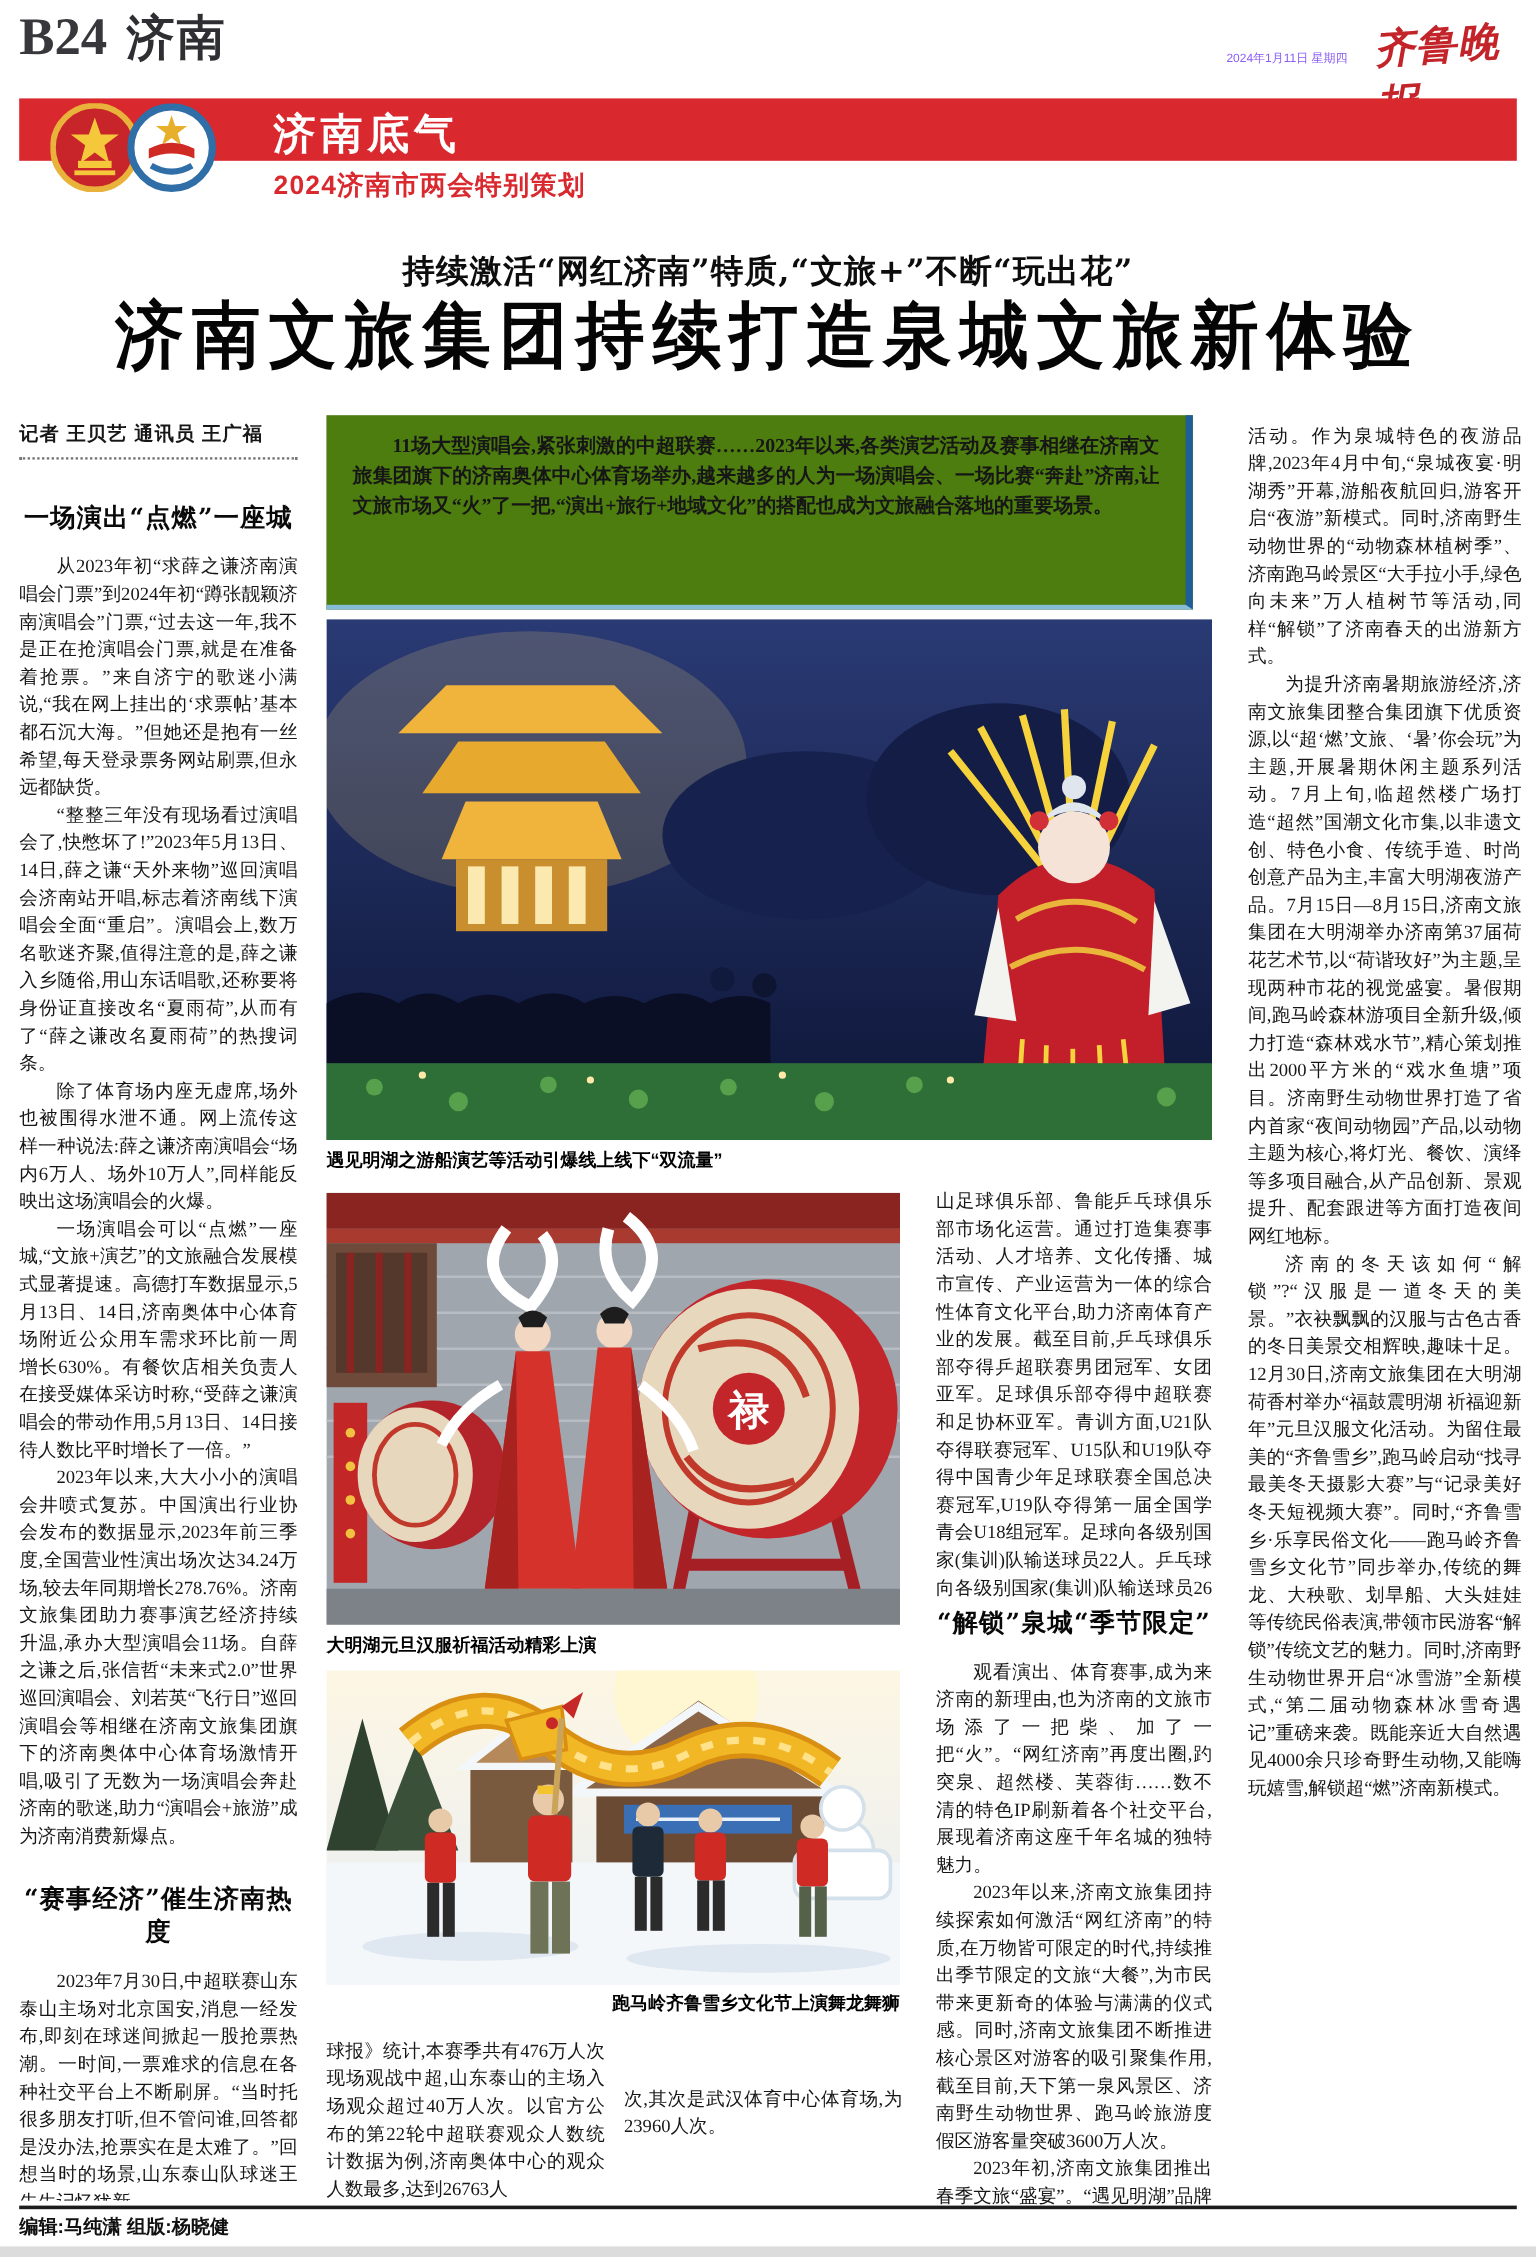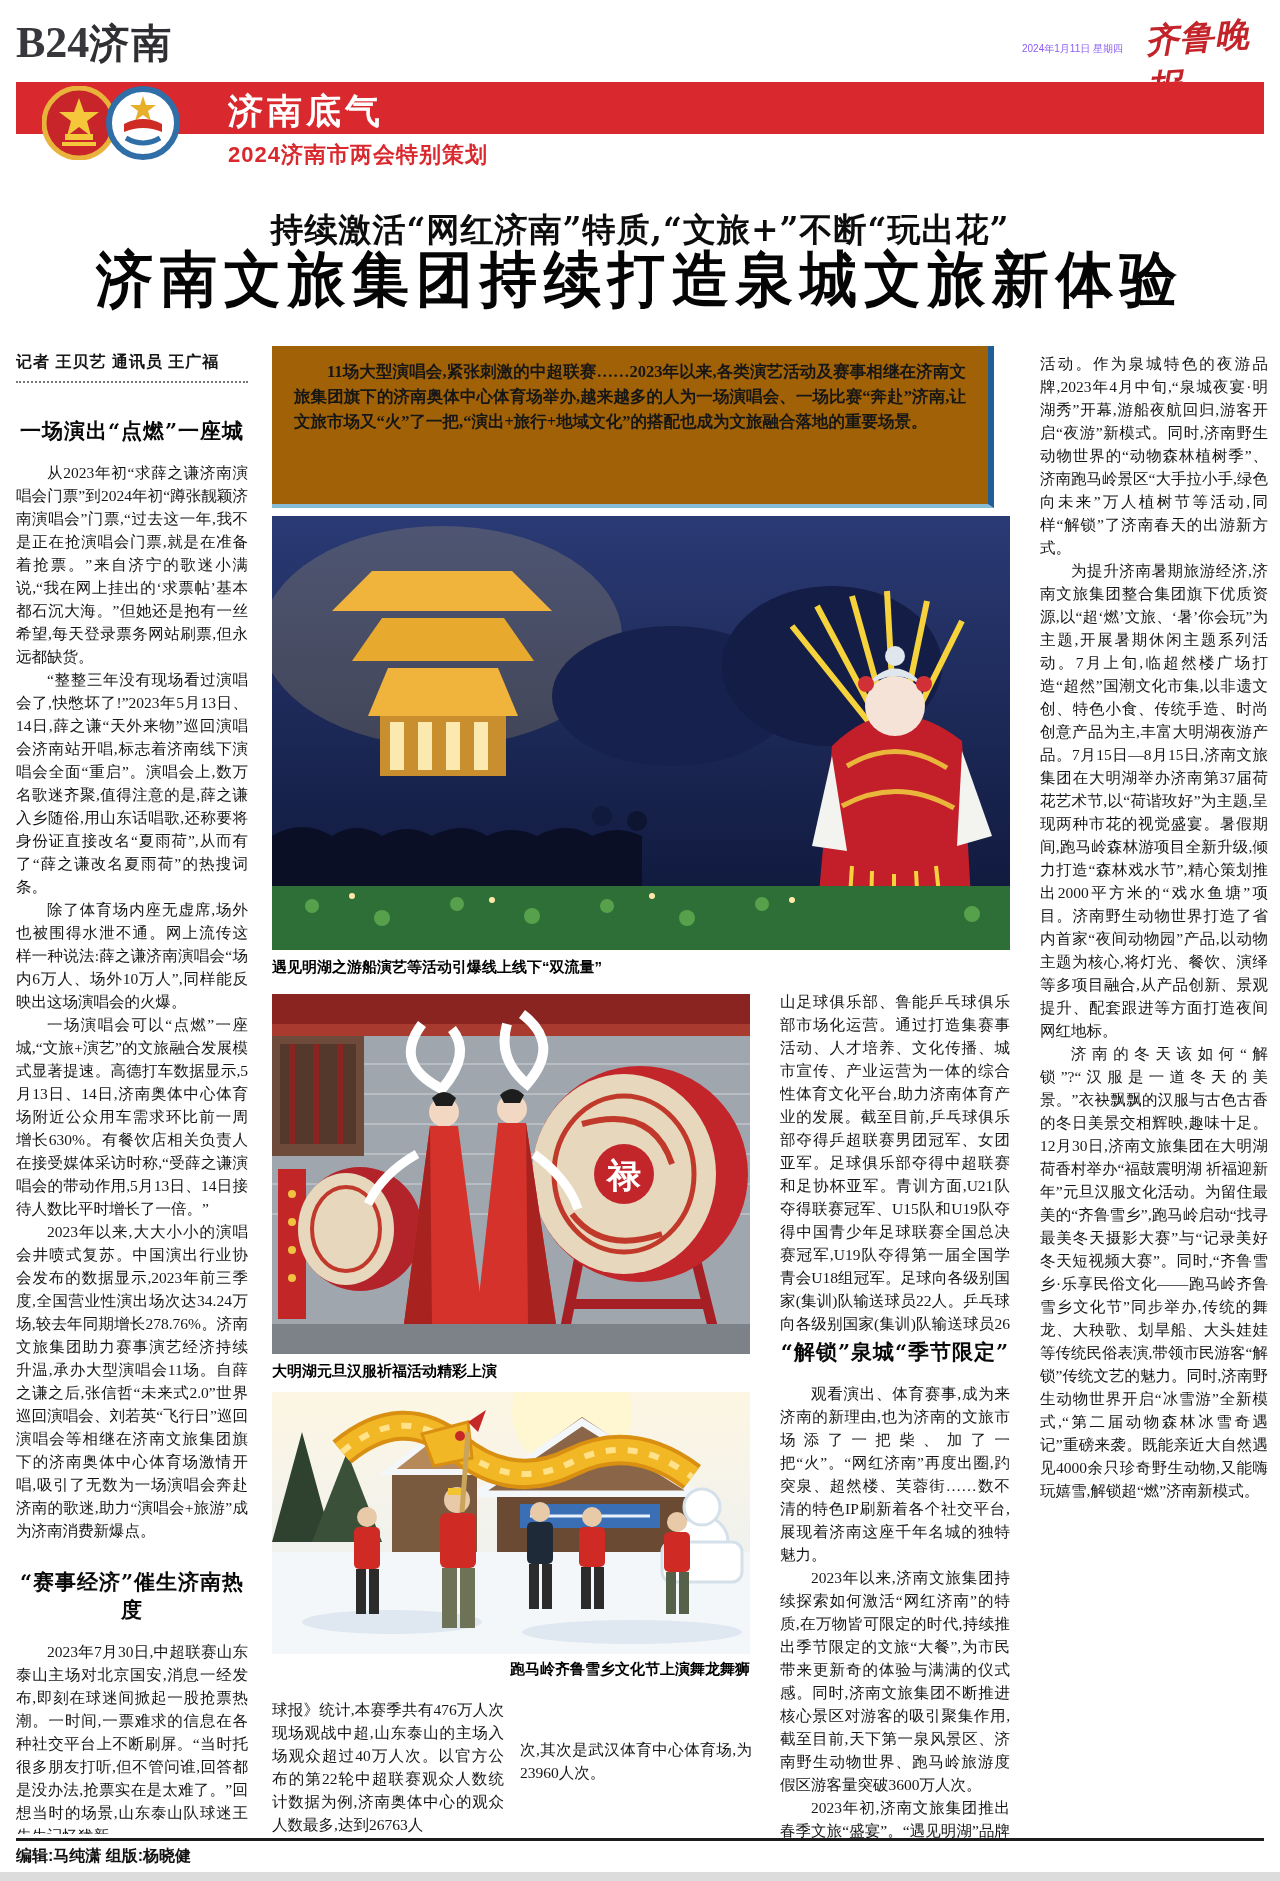--- a/index.html
+++ b/index.html
@@ -1,55 +1,55 @@
 <!DOCTYPE html>
 <html><head>
 <meta charset="utf-8">
 <style>
   html,body{margin:0;padding:0;background:#e9e9e9;}
   .page{position:relative;width:1280px;height:1881px;margin:0 auto;background:#ffffff;
         font-family:"Liberation Serif","DejaVu Serif",serif;color:#161616;overflow:hidden;}
   .abs{position:absolute;}
 
   
-  .pagehead{left:16px;top:16px;display:flex;align-items:baseline;gap:0;}
+  .pagehead{left:16px;top:4px;display:flex;align-items:baseline;gap:16px;}
   .pageno{font-size:44px;font-weight:900;color:#38383c;font-family:"Liberation Serif",serif;}
   .secname{font-size:40px;font-weight:900;color:#2f2f33;font-family:"Liberation Sans",sans-serif;letter-spacing:2px;}
   .dateline{left:1022px;top:42px;font-size:10px;font-weight:normal;color:#8b5cf6;font-family:"Liberation Sans",sans-serif;}
   .masthead{left:1146px;top:14px;font-size:34px;font-weight:bold;font-style:italic;color:#c3242a;
             font-family:"DejaVu Serif",serif;transform:rotate(-4deg);letter-spacing:1px;}
 
   
   .banner{left:16px;top:82px;width:1248px;height:52px;background:#d9282e;}
   .banner-title{left:228px;top:88px;font-size:35px;font-weight:900;color:#fff;
                 font-family:"Liberation Sans",sans-serif;letter-spacing:4px;}
   .banner-sub{left:228px;top:140px;font-size:22px;font-weight:900;color:#d9282e;
               font-family:"Liberation Sans",sans-serif;letter-spacing:1px;}
   .emblem{top:86px;width:74px;height:74px;}
   .emblem.nat{left:42px;} .emblem.cppcc{left:106px;}
 
   
-  .kicker{left:16px;top:208px;width:1248px;text-align:center;font-size:33px;font-weight:900;
+  .kicker{left:16px;top:208px;width:1248px;text-align:center;font-size:27px;font-weight:900;
           letter-spacing:1px;color:#0d0d0d;font-family:"DejaVu Serif",serif;}
   .main-title{left:16px;top:242px;width:1248px;text-align:center;font-size:57px;font-weight:900;
               letter-spacing:7px;color:#050505;font-family:"DejaVu Serif",serif;transform:scaleY(1.06);}
 
   
   .col{overflow:hidden;}
   .col p{margin:0;text-indent:2em;text-align:justify;font-size:15.5px;line-height:23px;}
   .col p.cont{text-indent:0;}
   .byline{font-size:16px;font-weight:bold;font-family:"Liberation Sans",sans-serif;
           padding-bottom:8px;border-bottom:2px dotted #777;margin-bottom:34px;letter-spacing:1px;}
   .sec-head{font-size:21px;font-weight:900;text-align:center;letter-spacing:1px;margin:0 0 16px;
             font-family:"DejaVu Serif",serif;color:#090909;}
   .sec-head.mid{margin-top:26px;}
 
   
   .intro{left:272px;top:346px;width:722px;height:162px;box-sizing:border-box;
-         background:#a16207;border-right:6px solid #1f5e96;border-bottom:4px solid #86bcd6;
+         background:#4d7c0f;border-right:6px solid #1f5e96;border-bottom:4px solid #86bcd6;
          padding:13px 22px 10px;}
   .intro p{margin:0;text-indent:2em;text-align:justify;font-size:16.5px;line-height:25px;font-weight:bold;}
 
   
   .photo{display:block;}
   .caption{font-size:15px;font-weight:bold;color:#000;font-family:"Liberation Sans",sans-serif;}
 
   
   .footrule{left:16px;top:1838px;width:1248px;height:3px;background:#1c1c1c;}
   .credits{left:16px;top:1846px;font-size:16px;font-weight:bold;font-family:"Liberation Sans",sans-serif;color:#111;}

